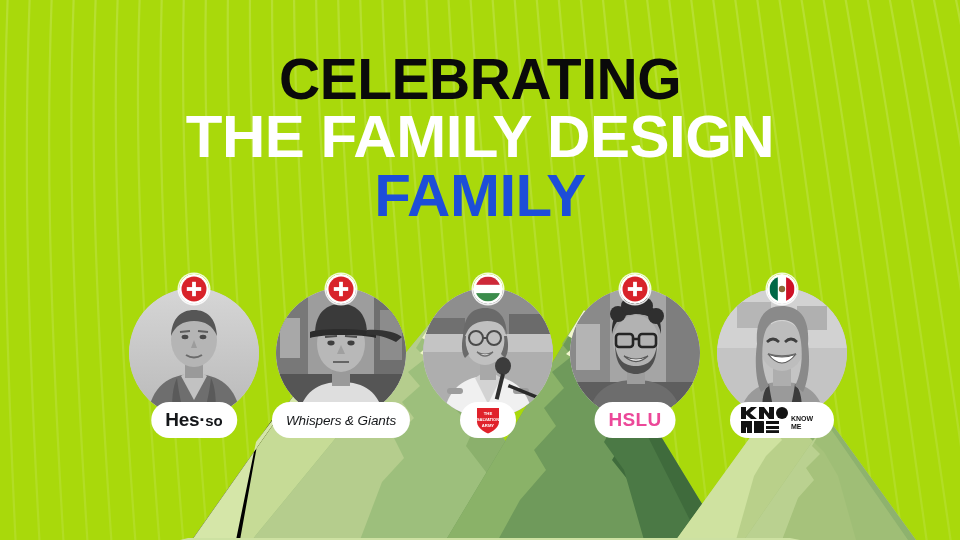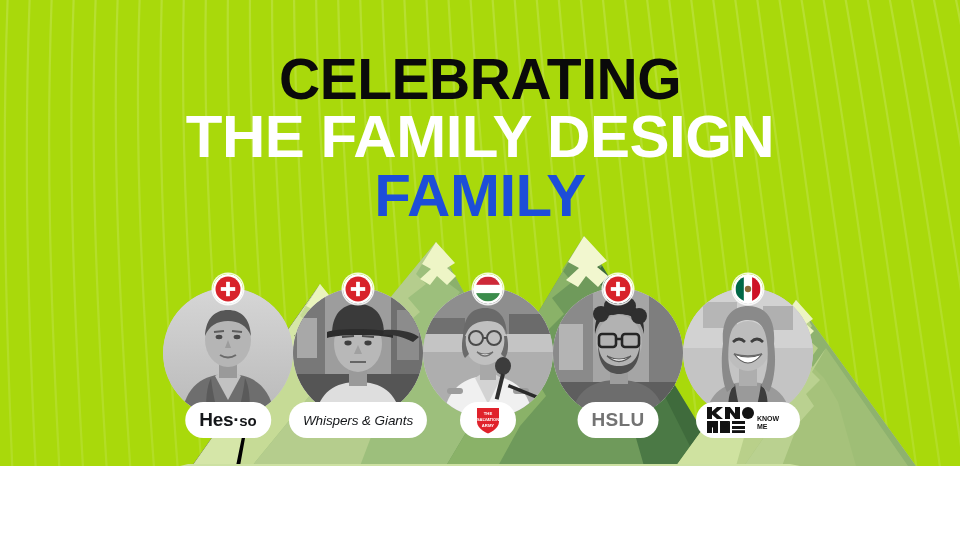--- a/index.html
+++ b/index.html
@@ -7,21 +7,21 @@
     padding: 0;
     background: #ffffff;
   }
   body {
     font-family: "Liberation Sans", sans-serif;
   }
 
   #slide {
     position: relative;
     width: 960px;
-    height: 466px;
+    height: 540px;
     overflow: hidden;
     background: #a9d90b;
   }
 
   
   .bg-stripes {
     position: absolute;
     inset: 0;
     z-index: 0;
   }
@@ -78,20 +78,21 @@
   
   .people {
     position: absolute;
     left: 0;
     right: 0;
     top: 276px;
     z-index: 6;
     display: flex;
     justify-content: center;
     align-items: flex-start;
+    gap: 17px;
     margin-left: 16px;
   }
   .person {
     position: relative;
     width: 130px;
     height: 160px;
   }
   .avatar {
     position: absolute;
     top: 12px;
@@ -151,21 +152,21 @@
   .logo-wg {
     font-size: 13.5px;
     font-weight: normal;
     color: #15171a;
     letter-spacing: -0.1px;
     font-style: italic;
   }
   .logo-hslu {
     font-size: 19px;
     font-weight: bold;
-    color: #737373;
+    color: #ec4899;
     letter-spacing: 0.3px;
   }
   .logo-pill.tight { padding: 0 8px; min-width: 56px; }
   .logo-pill.knowme { min-width: 104px; padding: 0 10px; }
 
   .sr-text {
     position: absolute;
     width: 1px; height: 1px;
     overflow: hidden;
     clip: rect(0 0 0 0);

